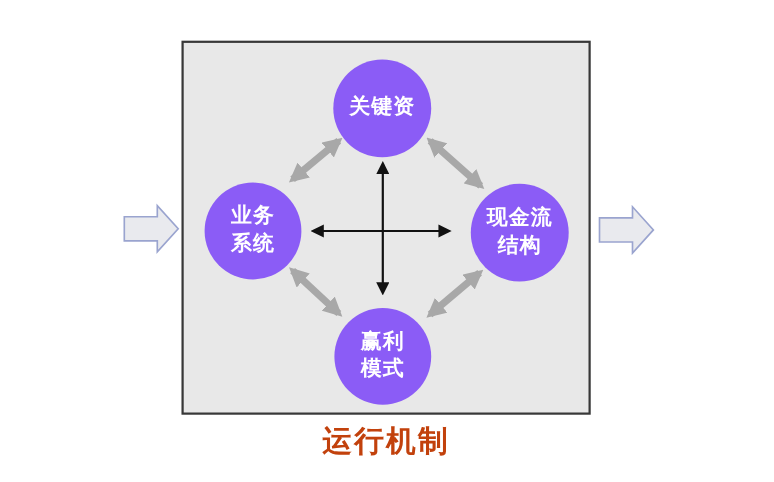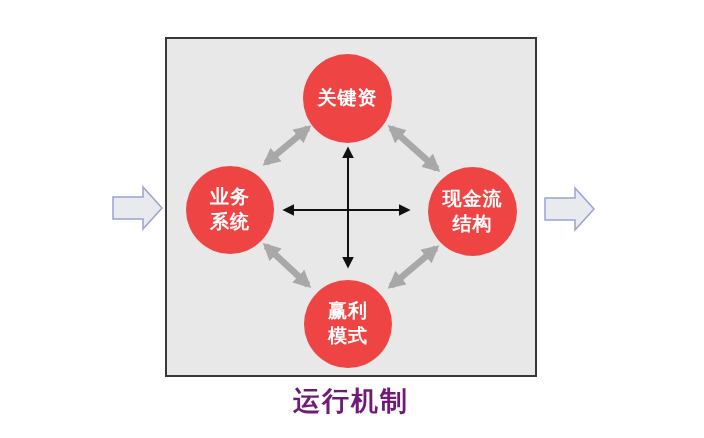--- a/index.html
+++ b/index.html
@@ -9,34 +9,34 @@
   }
   .box {
     position:absolute; left:165px; top:37px; width:372px; height:340px;
     background:#e8e8e8; border:2px solid #383838; box-sizing:border-box; z-index:0;
   }
   .overlay {
     position:absolute; left:0; top:0; width:704px; height:438px;
     z-index:1; pointer-events:none;
   }
   .node {
-    position:absolute; border-radius:50%; background:#ef4444; color:#ffffff;
+    position:absolute; border-radius:50%; background:#8b5cf6; color:#ffffff;
     display:flex; flex-direction:column; align-items:center; justify-content:center;
     text-align:center; font-weight:bold; z-index:2; line-height:1.3;
     letter-spacing:1px;
   }
   #n-pos        { left:20px;  top:164px; width:84px; height:84px; font-size:21px; }
   #n-key        { left:303px; top:54px;  width:89px; height:89px; font-size:19px; }
   #n-biz        { left:186px; top:166px; width:88px; height:88px; font-size:19px;align-items:center; }
   #n-cash       { left:428px; top:167px; width:89px; height:89px; font-size:19px; }
   #n-profit     { left:304px; top:280px; width:88px; height:88px; font-size:19px; }
   #n-value      { left:596px; top:167px; width:86px; height:86px; font-size:19px; }
   .title {
     position:absolute; left:165px; top:383px; width:372px; text-align:center;
-    font-size:27px; font-weight:bold; color:#701a75; z-index:2; letter-spacing:2px;
+    font-size:27px; font-weight:bold; color:#c2410c; z-index:2; letter-spacing:2px;
   }
 </style>
 </head>
 <body>
 
 <div class="canvas">
 
   <div class="box"></div>
 
   <svg class="overlay" viewBox="0 0 704 438" xmlns="http://www.w3.org/2000/svg">

